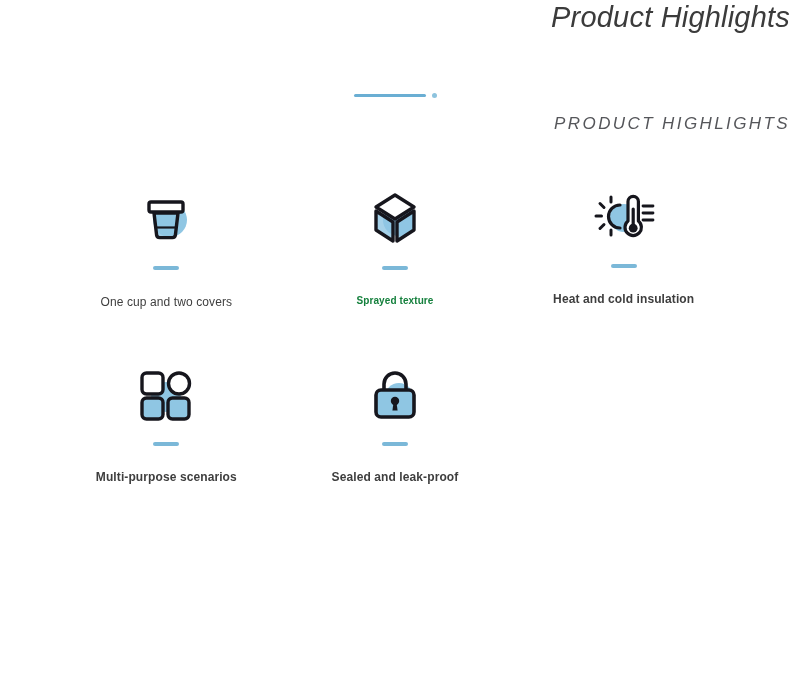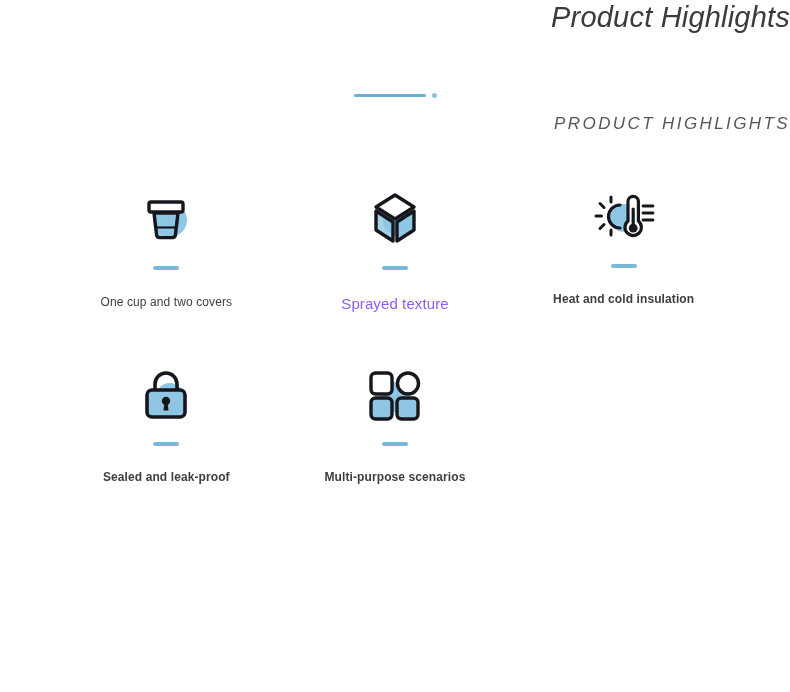--- a/index.html
+++ b/index.html
@@ -104,22 +104,23 @@
   .feature-label {
     margin-top: 25px;
     font-size: 12px;
     color: #3e3e3e;
     text-align: center;
     letter-spacing: 0.1px;
     white-space: nowrap;
   }
 
   .feature-label.lg {
-    font-size: 15px;
-    color: #8b5cf6;
+    font-size: 10px;
+    color: #15803d;
+    font-weight: bold;
   }
 
   
   .row2 .feature-icon { height: 70px; }
   .row2 .feature-label { margin-top: 24px; font-weight: bold; }
 </style>
 </head>
 <body>
 
 <div class="page">
@@ -186,39 +187,39 @@
           </g>
         </svg>
       </div>
       <div class="feature-rule"></div>
       <div class="feature-label">Heat and cold insulation</div>
     </div>
 
     <div class="feature row2">
       <div class="feature-icon">
         <svg width="64" height="64" viewBox="0 0 64 64">
+          <circle cx="32" cy="34" r="15" fill="#8fc6e3"></circle>
+          <rect x="8" y="10" width="21" height="21" rx="4.5" fill="#ffffff" stroke="#16161d" stroke-width="3.4"></rect>
+          <circle cx="45" cy="20.5" r="10.5" fill="#ffffff" stroke="#16161d" stroke-width="3.4"></circle>
+          <rect x="8" y="35" width="21" height="21" rx="4.5" fill="#8fc6e3" stroke="#16161d" stroke-width="3.4"></rect>
+          <rect x="34" y="35" width="21" height="21" rx="4.5" fill="#8fc6e3" stroke="#16161d" stroke-width="3.4"></rect>
+        </svg>
+      </div>
+      <div class="feature-rule"></div>
+      <div class="feature-label">Multi-purpose scenarios</div>
+    </div>
+
+    <div class="feature row2">
+      <div class="feature-icon">
+        <svg width="64" height="64" viewBox="0 0 64 64">
           <circle cx="36" cy="34" r="14" fill="#8fc6e3"></circle>
           <path d="M21 28 v-7 a11 11 0 0 1 22 0 v7" fill="none" stroke="#16161d" stroke-width="3.6" stroke-linecap="round"></path>
           <rect x="13" y="27" width="38" height="27" rx="5" fill="#8fc6e3" stroke="#16161d" stroke-width="3.6" stroke-linejoin="round"></rect>
           <circle cx="32" cy="38" r="4.2" fill="#16161d"></circle>
           <path d="M30.4 40.5 h3.2 l1 7 h-5.2 z" fill="#16161d"></path>
         </svg>
       </div>
       <div class="feature-rule"></div>
       <div class="feature-label">Sealed and leak-proof</div>
     </div>
 
-    <div class="feature row2">
-      <div class="feature-icon">
-        <svg width="64" height="64" viewBox="0 0 64 64">
-          <circle cx="32" cy="34" r="15" fill="#8fc6e3"></circle>
-          <rect x="8" y="10" width="21" height="21" rx="4.5" fill="#ffffff" stroke="#16161d" stroke-width="3.4"></rect>
-          <circle cx="45" cy="20.5" r="10.5" fill="#ffffff" stroke="#16161d" stroke-width="3.4"></circle>
-          <rect x="8" y="35" width="21" height="21" rx="4.5" fill="#8fc6e3" stroke="#16161d" stroke-width="3.4"></rect>
-          <rect x="34" y="35" width="21" height="21" rx="4.5" fill="#8fc6e3" stroke="#16161d" stroke-width="3.4"></rect>
-        </svg>
-      </div>
-      <div class="feature-rule"></div>
-      <div class="feature-label">Multi-purpose scenarios</div>
-    </div>
-
   </div>
 </div>
 
 </body></html>

